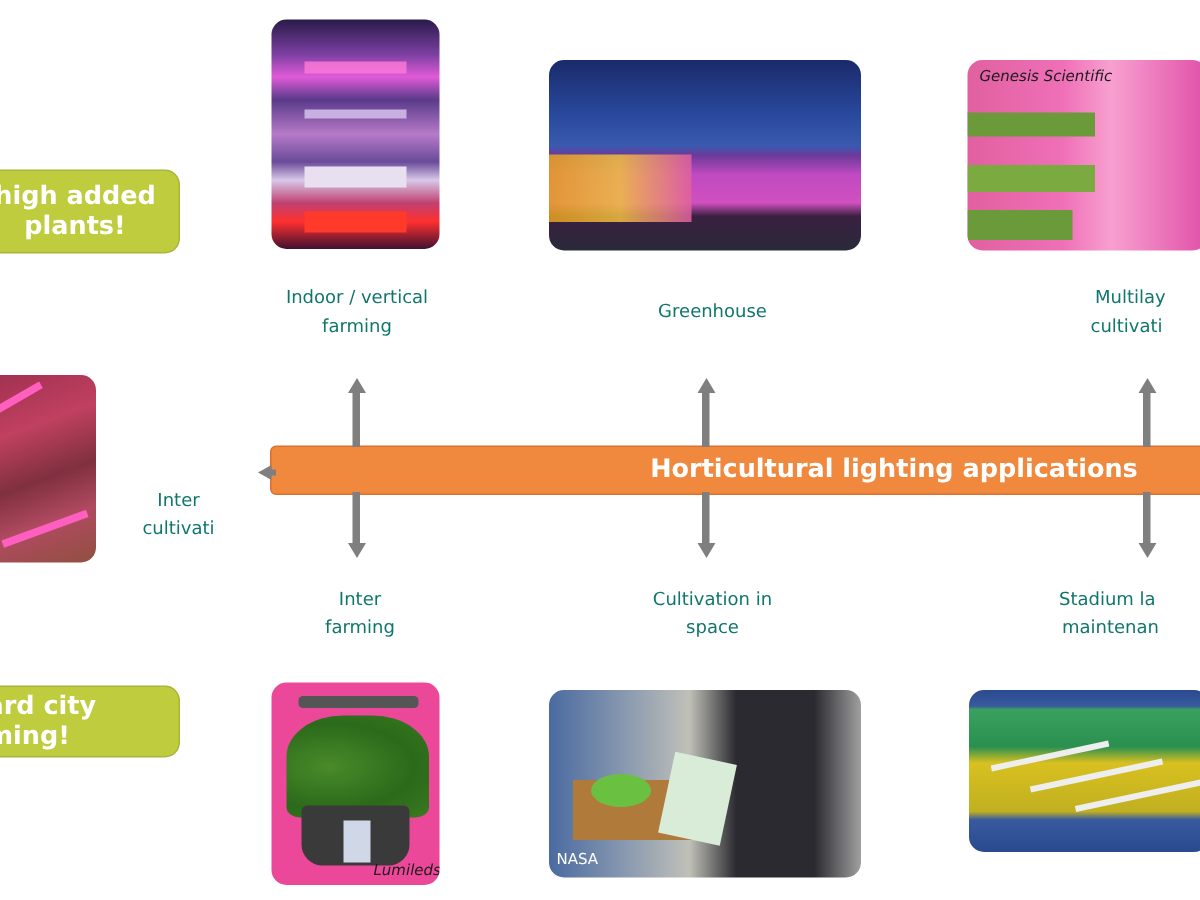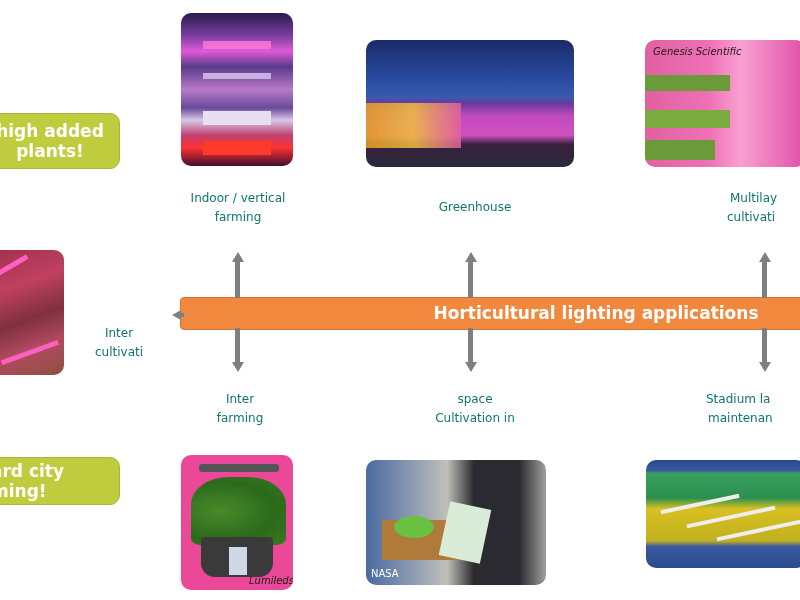--- a/index.html
+++ b/index.html
@@ -71,21 +71,21 @@
 </div>
 
 <div class="photo" style="left:181px; top:455px; width:112px; height:135px; background:#ec4899;">
   <div class="abs" style="left:18px; top:9px; width:80px; height:8px; background:#555; border-radius:3px;"></div>
   <div class="abs" style="left:10px; top:22px; width:95px; height:68px; background:radial-gradient(ellipse at 30% 50%,#4a8a2a,#2a6a1a 60%,#3a7a20); border-radius:40% 40% 10% 10%;"></div>
   <div class="abs" style="left:20px; top:82px; width:72px; height:40px; background:#3a3a3a; border-radius:4px 4px 14px 14px;"></div>
   <div class="abs" style="left:48px; top:92px; width:18px; height:28px; background:#d0d8e8;"></div>
   <div class="credit" style="left:68px; top:120px; color:#1a1a1a;">Lumileds</div>
 </div>
 
-<div class="photo" style="left:366px; top:460px; width:180px; height:125px; background:linear-gradient(90deg,#4a6aa0 0%,#8a9ab0 25%,#c0c0b8 45%,#2a2a30 60%,#2a2a30 85%,#a0a0a0 100%);text-decoration:underline;">
+<div class="photo" style="left:366px; top:460px; width:208px; height:125px; background:linear-gradient(90deg,#4a6aa0 0%,#8a9ab0 25%,#c0c0b8 45%,#2a2a30 60%,#2a2a30 85%,#a0a0a0 100%);text-decoration:underline;">
   <div class="abs" style="left:16px; top:60px; width:95px; height:40px; background:#b07a3a;"></div>
   <div class="abs" style="left:28px; top:56px; width:40px; height:22px; background:#6ac040; border-radius:50%;"></div>
   <div class="abs" style="left:78px; top:45px; width:42px; height:55px; background:#d8ecd8; transform:rotate(12deg);"></div>
   <div class="credit" style="left:5px; top:108px; color:#ffffff; font-style:normal;">NASA</div>
 </div>
 
 <div class="photo" style="left:646px; top:460px; width:160px; height:108px; background:linear-gradient(180deg,#2a4a90 0%,#3a5aa0 10%,#3aa060 12%,#2a9050 35%,#d8c020 45%,#c0b020 75%,#3a5aa0 80%,#2a4a90 100%);">
   <div class="abs" style="left:14px; top:42px; width:80px; height:4px; background:#eee; transform:rotate(-12deg);"></div>
   <div class="abs" style="left:40px; top:55px; width:90px; height:4px; background:#eee; transform:rotate(-12deg);"></div>
   <div class="abs" style="left:70px; top:68px; width:90px; height:4px; background:#eee; transform:rotate(-12deg);"></div>
@@ -128,22 +128,22 @@
 <div class="label" style="left:727px; top:189px; width:110px; text-align:left;">
   <div style="padding-left:3px;">Multilay</div>
   <div>cultivati</div>
 </div>
 
 <div class="label" style="left:190px; top:390px; width:100px;">
   <div>Inter</div>
   <div>farming</div>
 </div>
 <div class="label" style="left:400px; top:390px; width:150px;">
+  <div>Cultivation in</div>
   <div>space</div>
-  <div>Cultivation in</div>
 </div>
 <div class="label" style="left:704px; top:390px; width:120px; text-align:left;">
   <div style="padding-left:2px;">Stadium la</div>
   <div style="padding-left:4px;">maintenan</div>
 </div>
 
 <div class="label" style="left:84px; top:296px; width:70px;margin-top:28px;">
   <div>Inter</div>
   <div>cultivati</div>
 </div>

